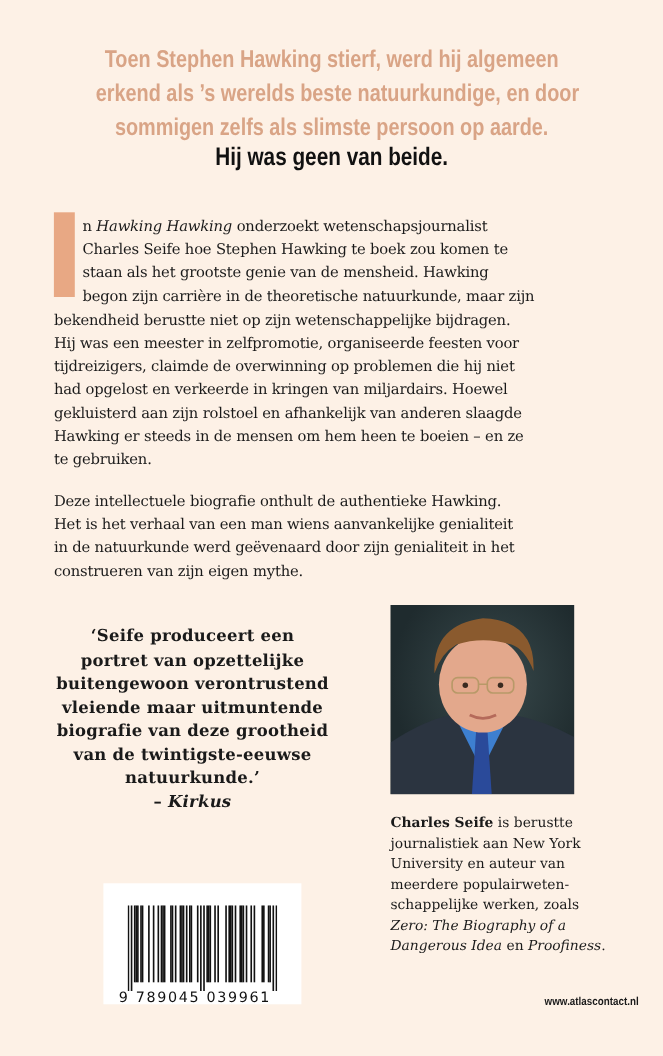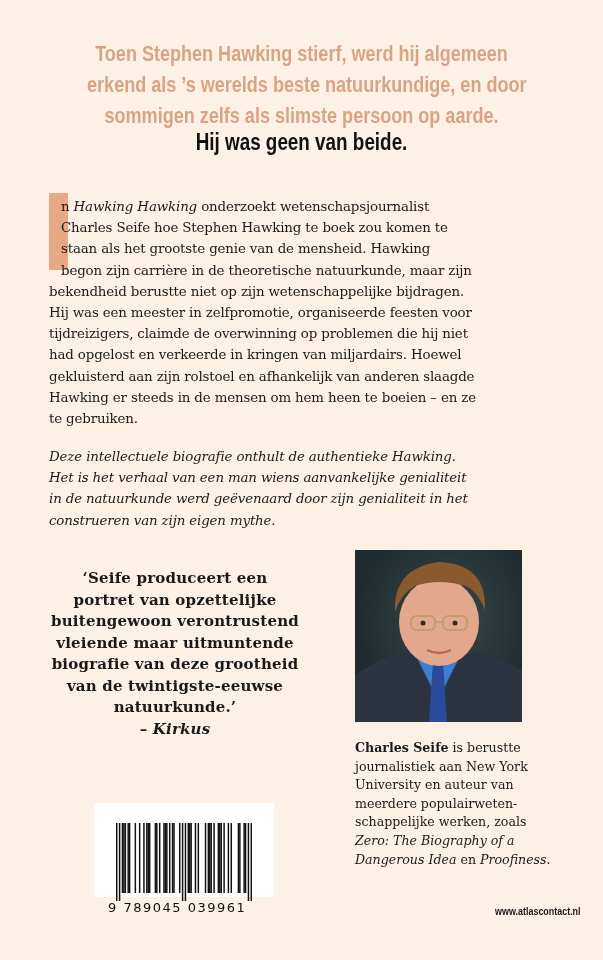--- a/index.html
+++ b/index.html
@@ -33,23 +33,23 @@
       position: absolute; left: 49px; top: 193px; width: 19px; height: 77px;
       background: #e8a884;
     }
     .body-text {
       position: absolute; left: 49px; width: 520px;
       font-size: 13.4px; line-height: 21.2px;
       letter-spacing: -0.15px;
       margin: 0;
     }
     .body-line { display: block; white-space: nowrap; }
-    .body-line.indent { padding-left: 12px; }
+    .body-line.indent { padding-left: 26px; }
     .p1 { top: 196px; }
-    .p2 { top: 446px; font-style: italic; }
+    .p2 { top: 446px; }
     .quote {
       position: absolute; left: 20px; top: 568px; width: 310px;
       text-align: center; font-weight: bold;
       font-size: 15px; line-height: 21.5px;
       letter-spacing: 0.2px;
       margin: 0;
     }
     .quote-line { display: block; white-space: nowrap; }
     .quote-source { font-style: italic; }
     .photo {
@@ -58,21 +58,21 @@
       overflow: hidden;
     }
     .bio {
       position: absolute; left: 355px; top: 739px; width: 248px;
       font-size: 12.6px; line-height: 18.6px;
       margin: 0;
     }
     .bio-line { display: block; white-space: nowrap; }
     .bio strong { font-weight: bold; text-align: right; }
     .barcode-box {
-      position: absolute; left: 94px; top: 803px; width: 180px; height: 94px;
+      position: absolute; left: 94px; top: 803px; width: 180px; height: 110px;
       background: #ffffff;
     }
     .barcode-bars {
       position: absolute; left: 22px; top: 20px; width: 136px; height: 78px;
     }
     .barcode-digits {
       position: absolute; left: 14px; top: 97px; width: 160px;
       font-family: "DejaVu Sans", sans-serif; font-size: 13px; letter-spacing: 1.5px;
       color: #111; white-space: nowrap;
     }

